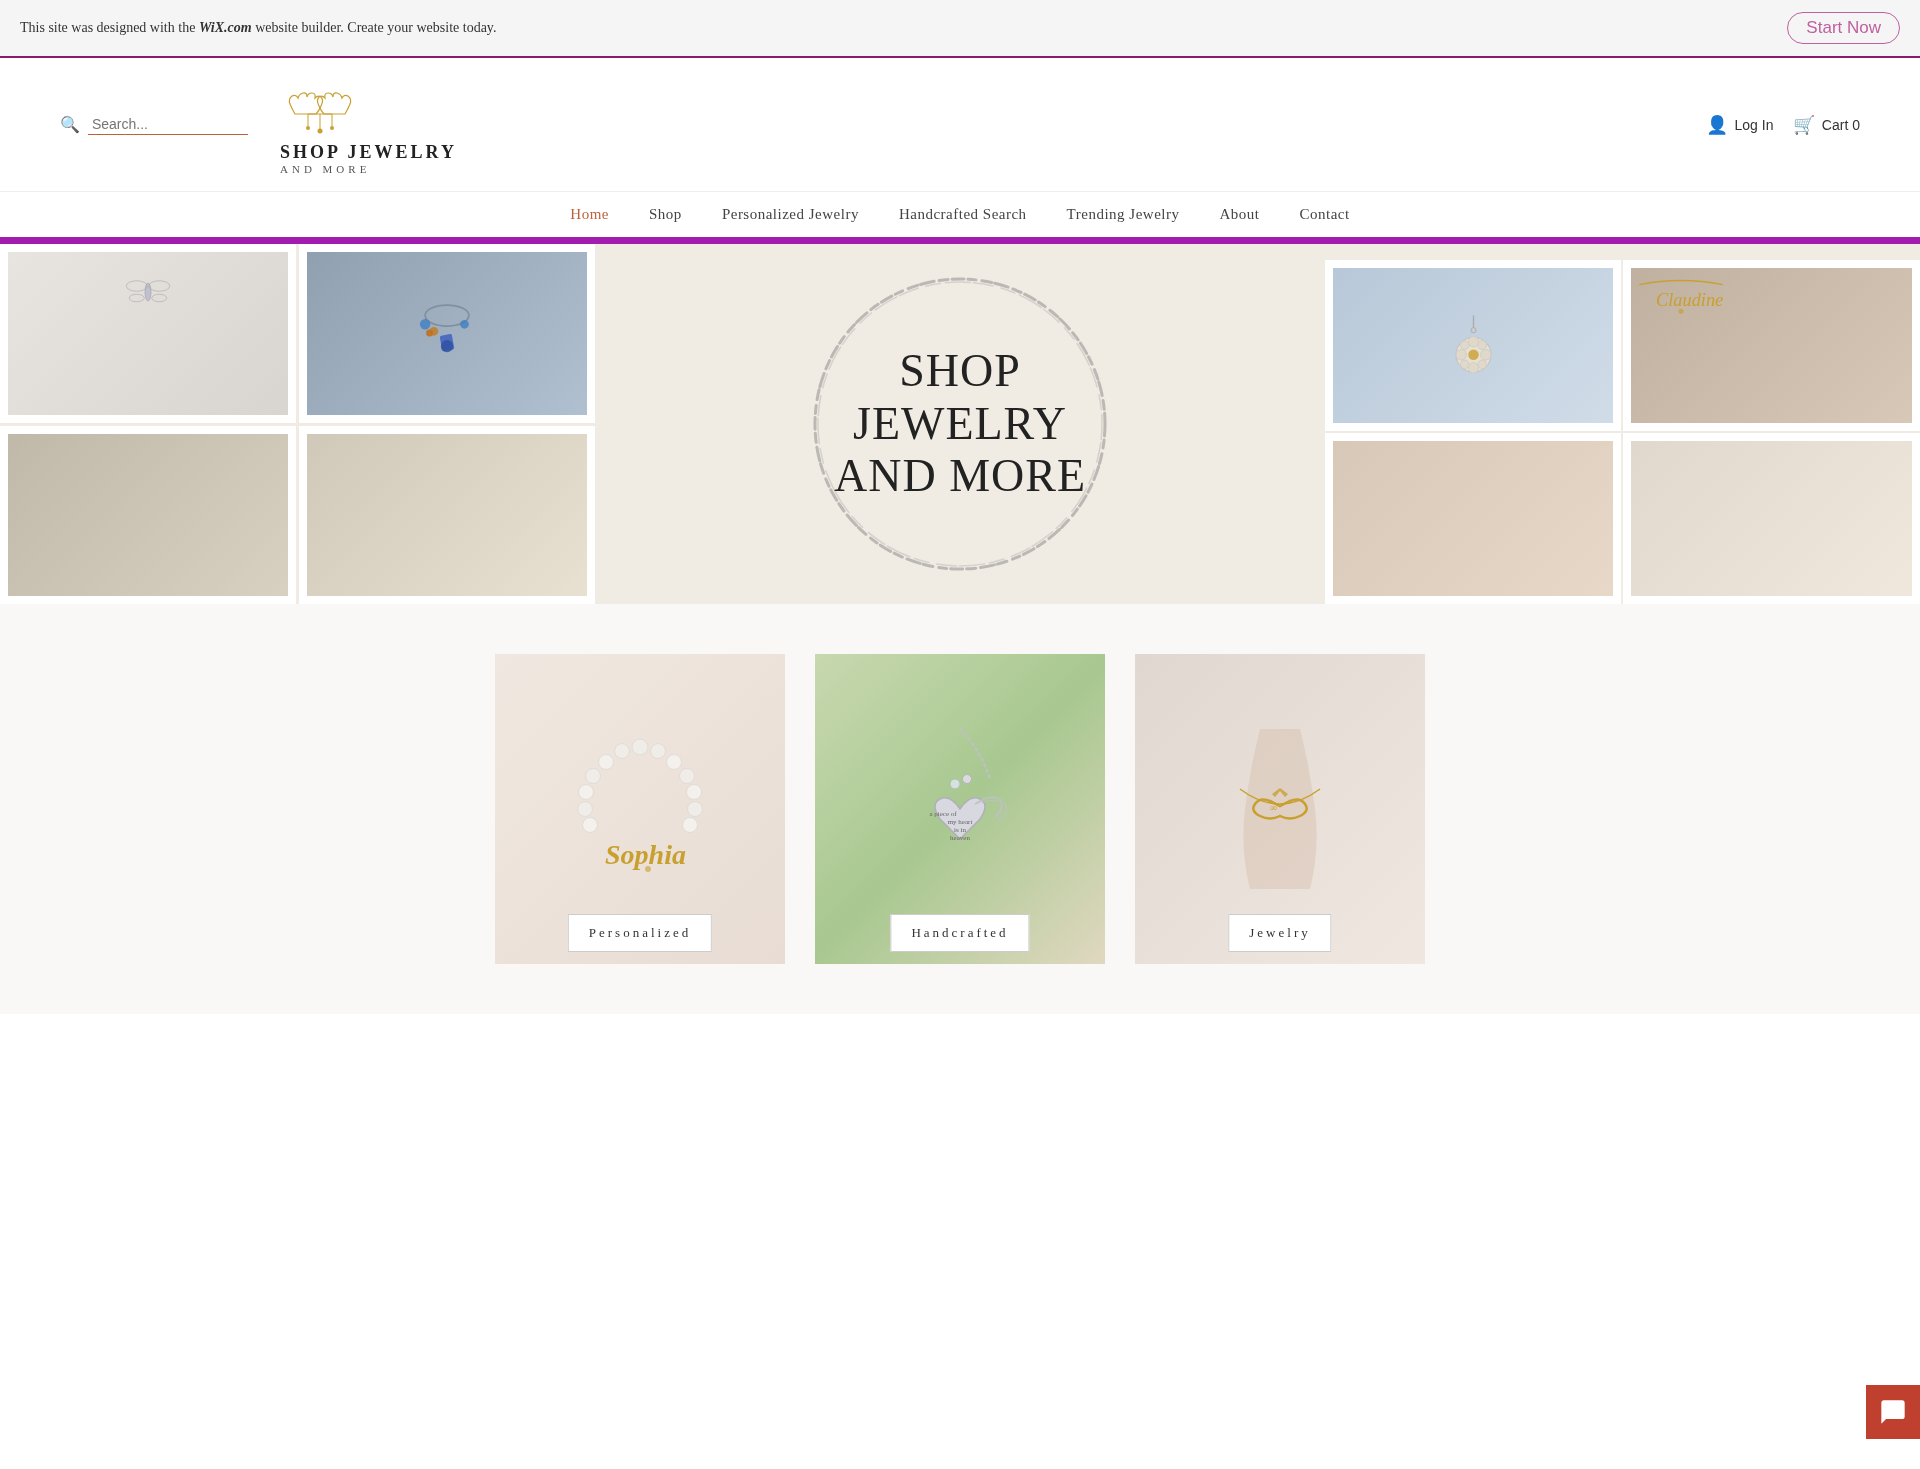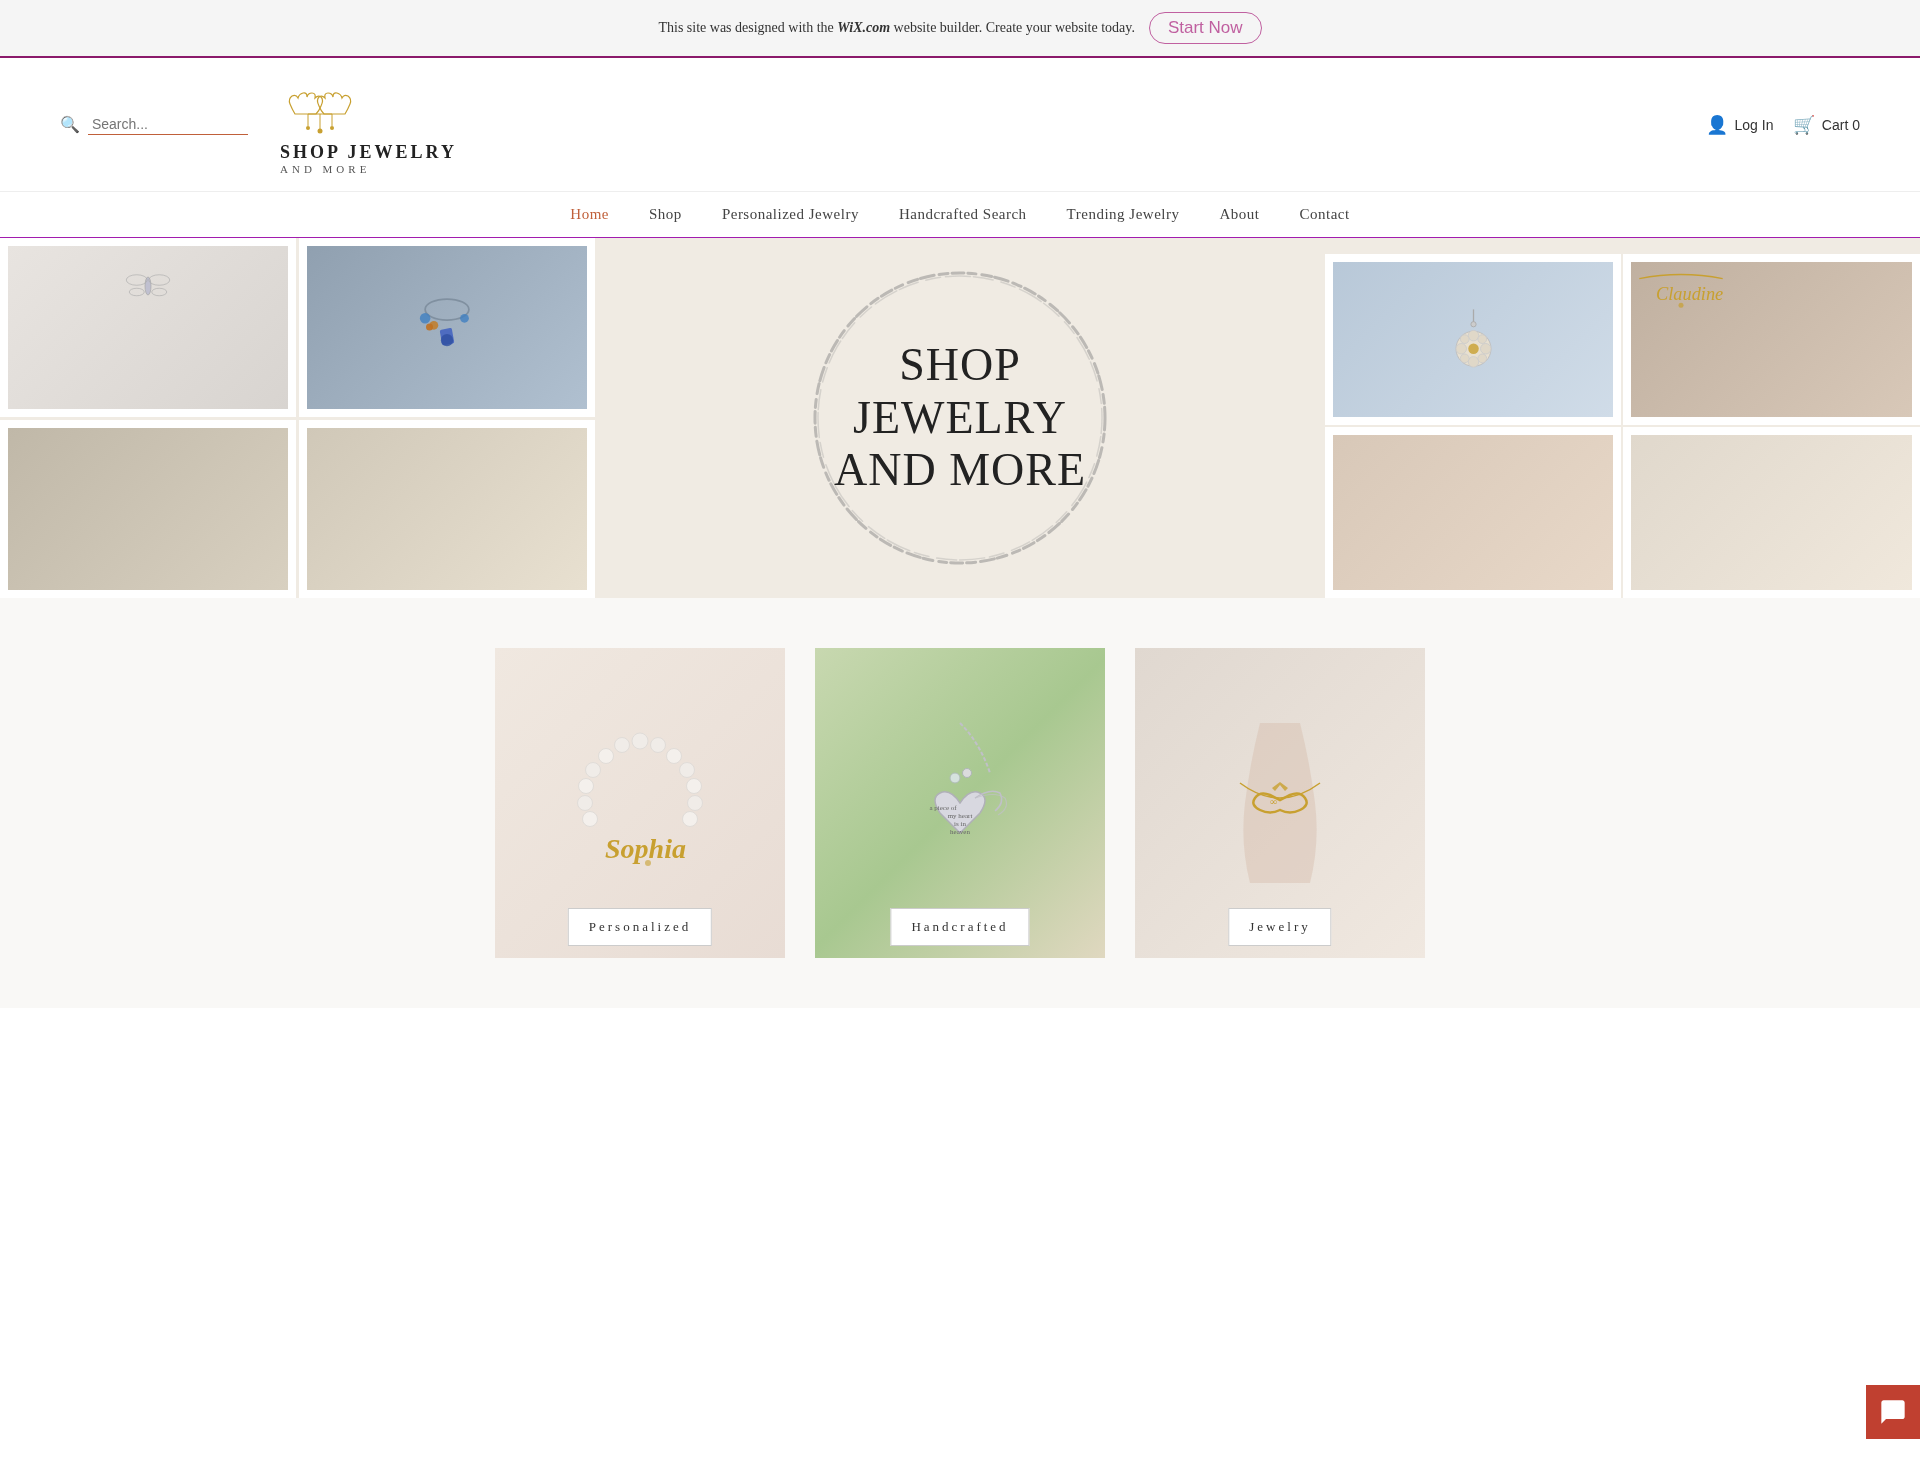--- a/index.html
+++ b/index.html
@@ -8,21 +8,21 @@
     
     .top-banner {
       background: #f5f5f5;
       border-bottom: 2px solid #8b1a6b;
       text-align: center;
       padding: 12px 20px;
       font-size: 14px;
       color: #333;
       display: flex;
       align-items: center;
-      justify-content: center;
+      justify-content: space-between;
       gap: 6px;
     }
     .top-banner .wix-logo {
       font-weight: 900;
       font-style: italic;
       color: #333;
     }
     .top-banner .start-now-btn {
       border: 1.5px solid #c060a0;
       color: #c060a0;
@@ -112,21 +112,21 @@
       border: none;
     }
 
     
     .nav {
       display: flex;
       align-items: flex-start;
       justify-content: center;
       gap: 40px;
       padding: 14px 60px;
-      border-bottom: 1px solid #a21caf;
+      border-bottom: 7px solid #a21caf;
     }
     .nav a {
       text-decoration: none;
       font-size: 15px;
       color: #444;
       letter-spacing: 0.5px;
     }
     .nav a.active { color: #c0603a; }
 
     

